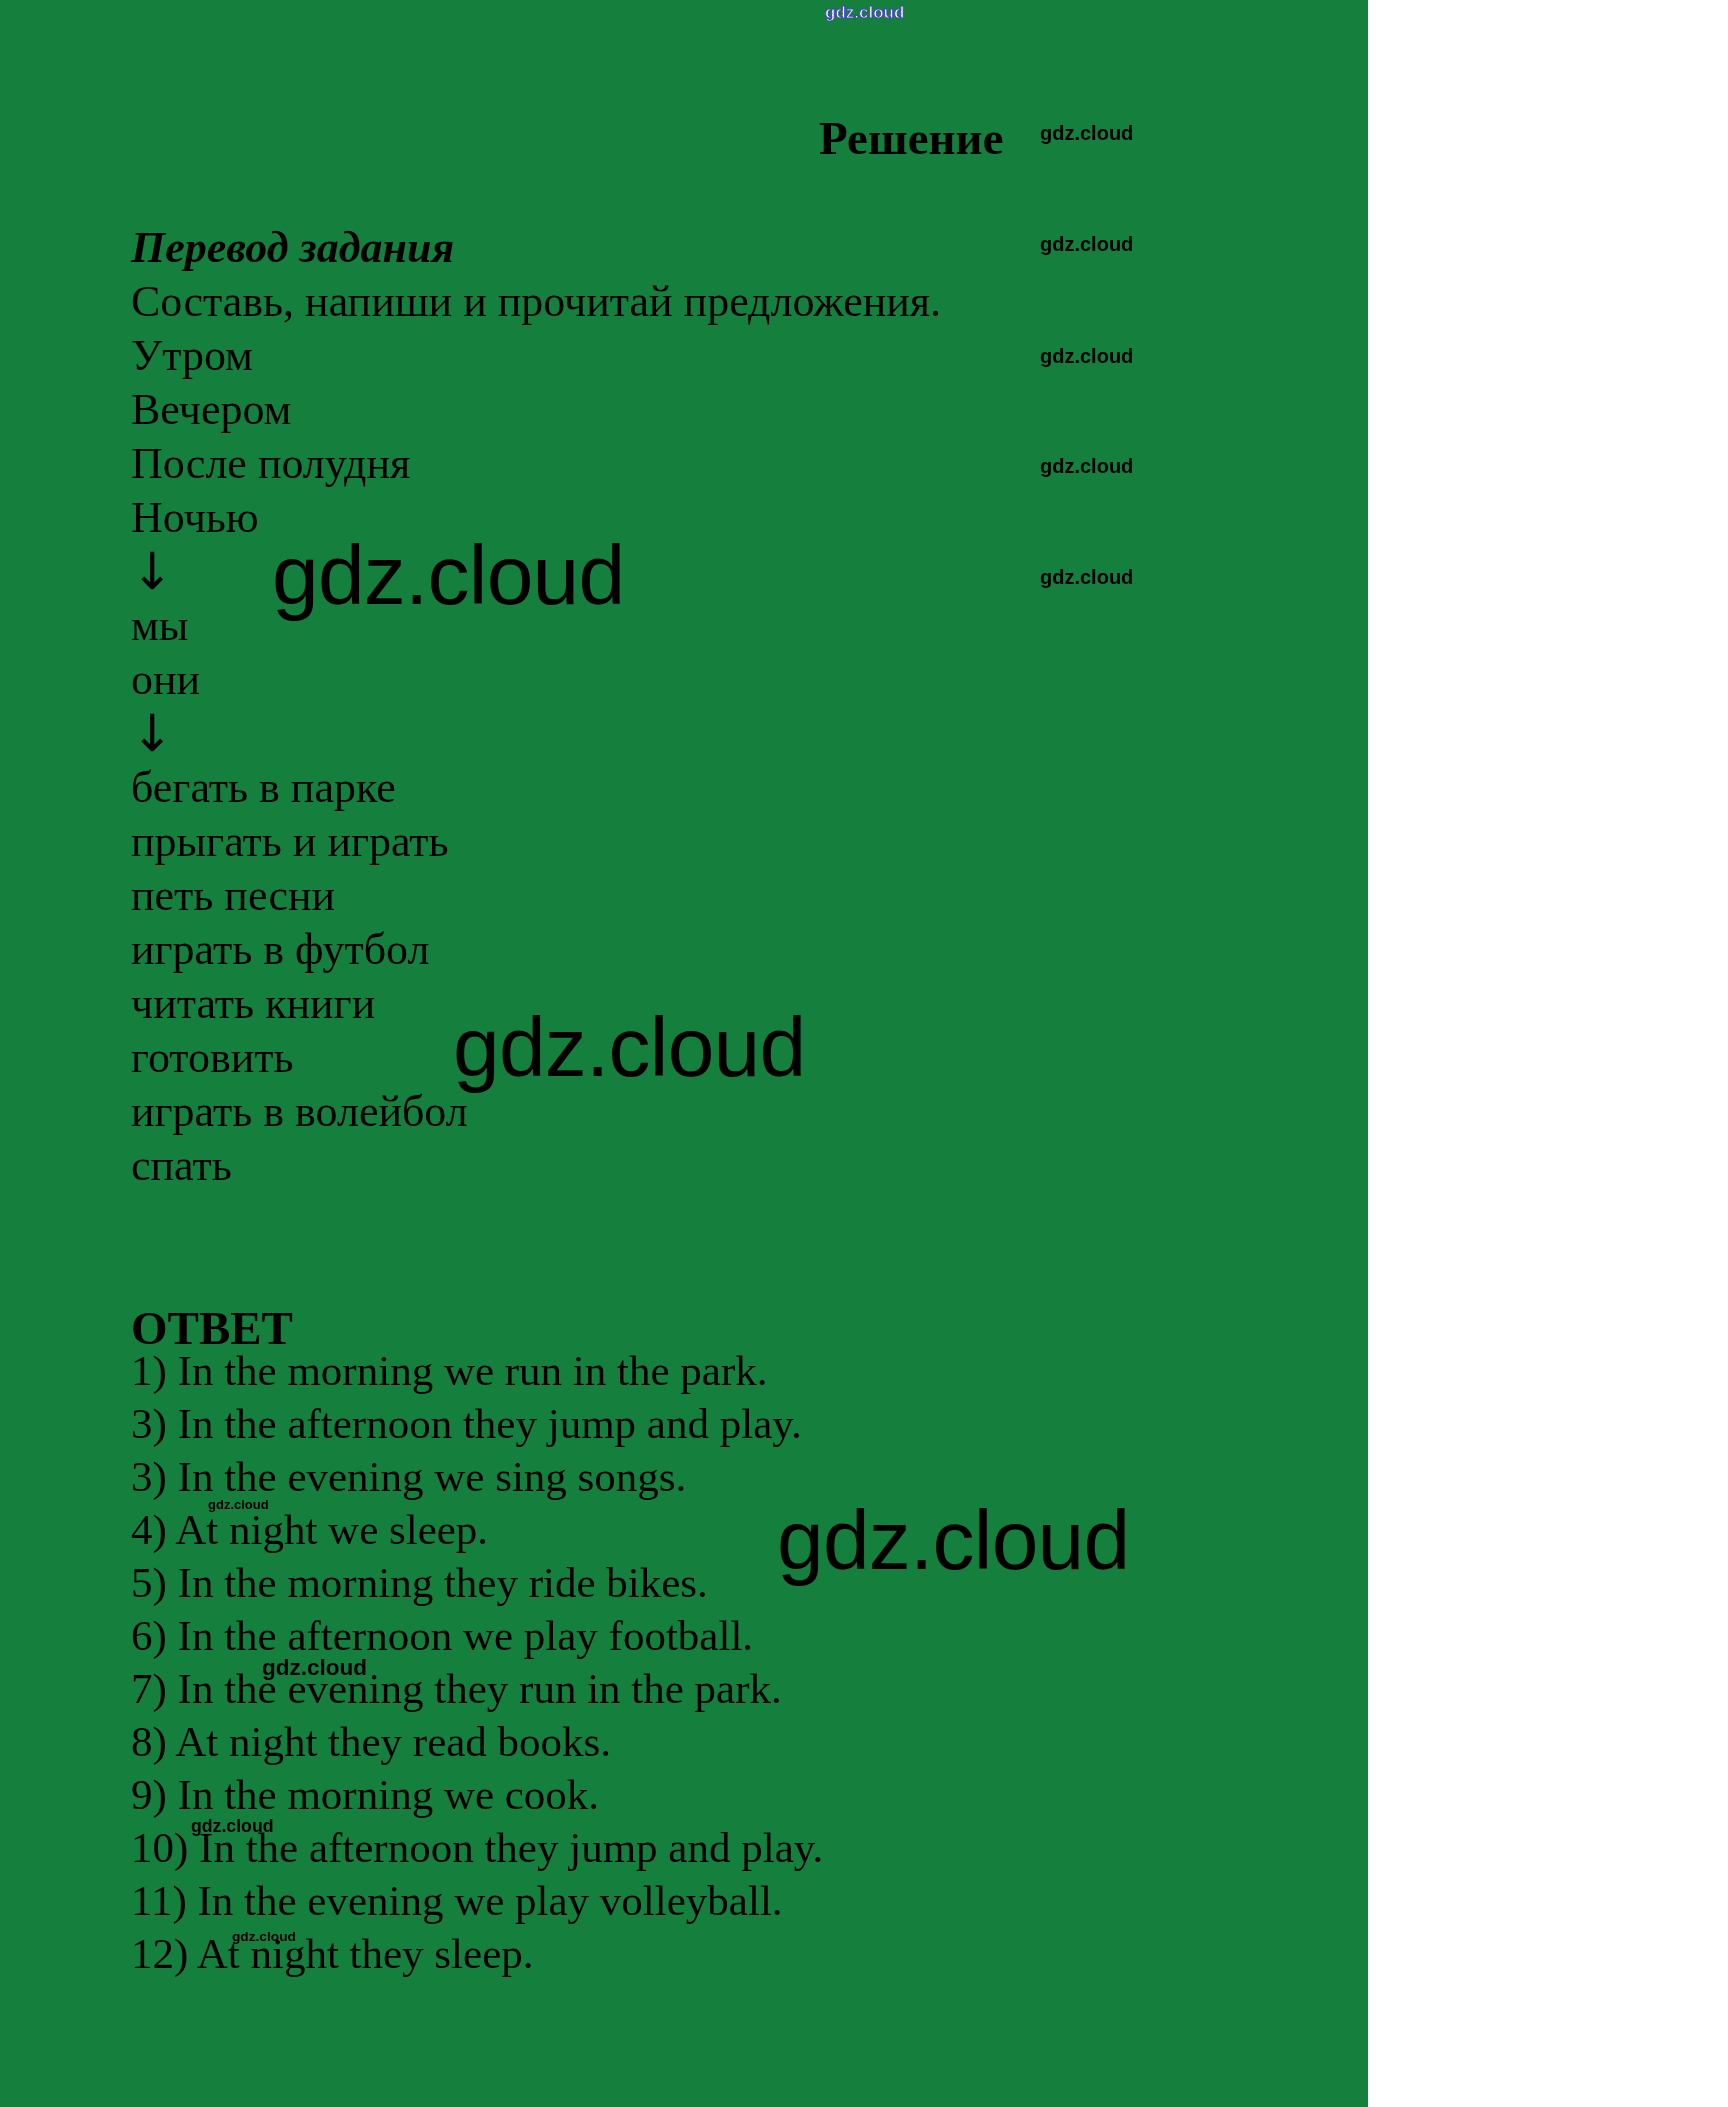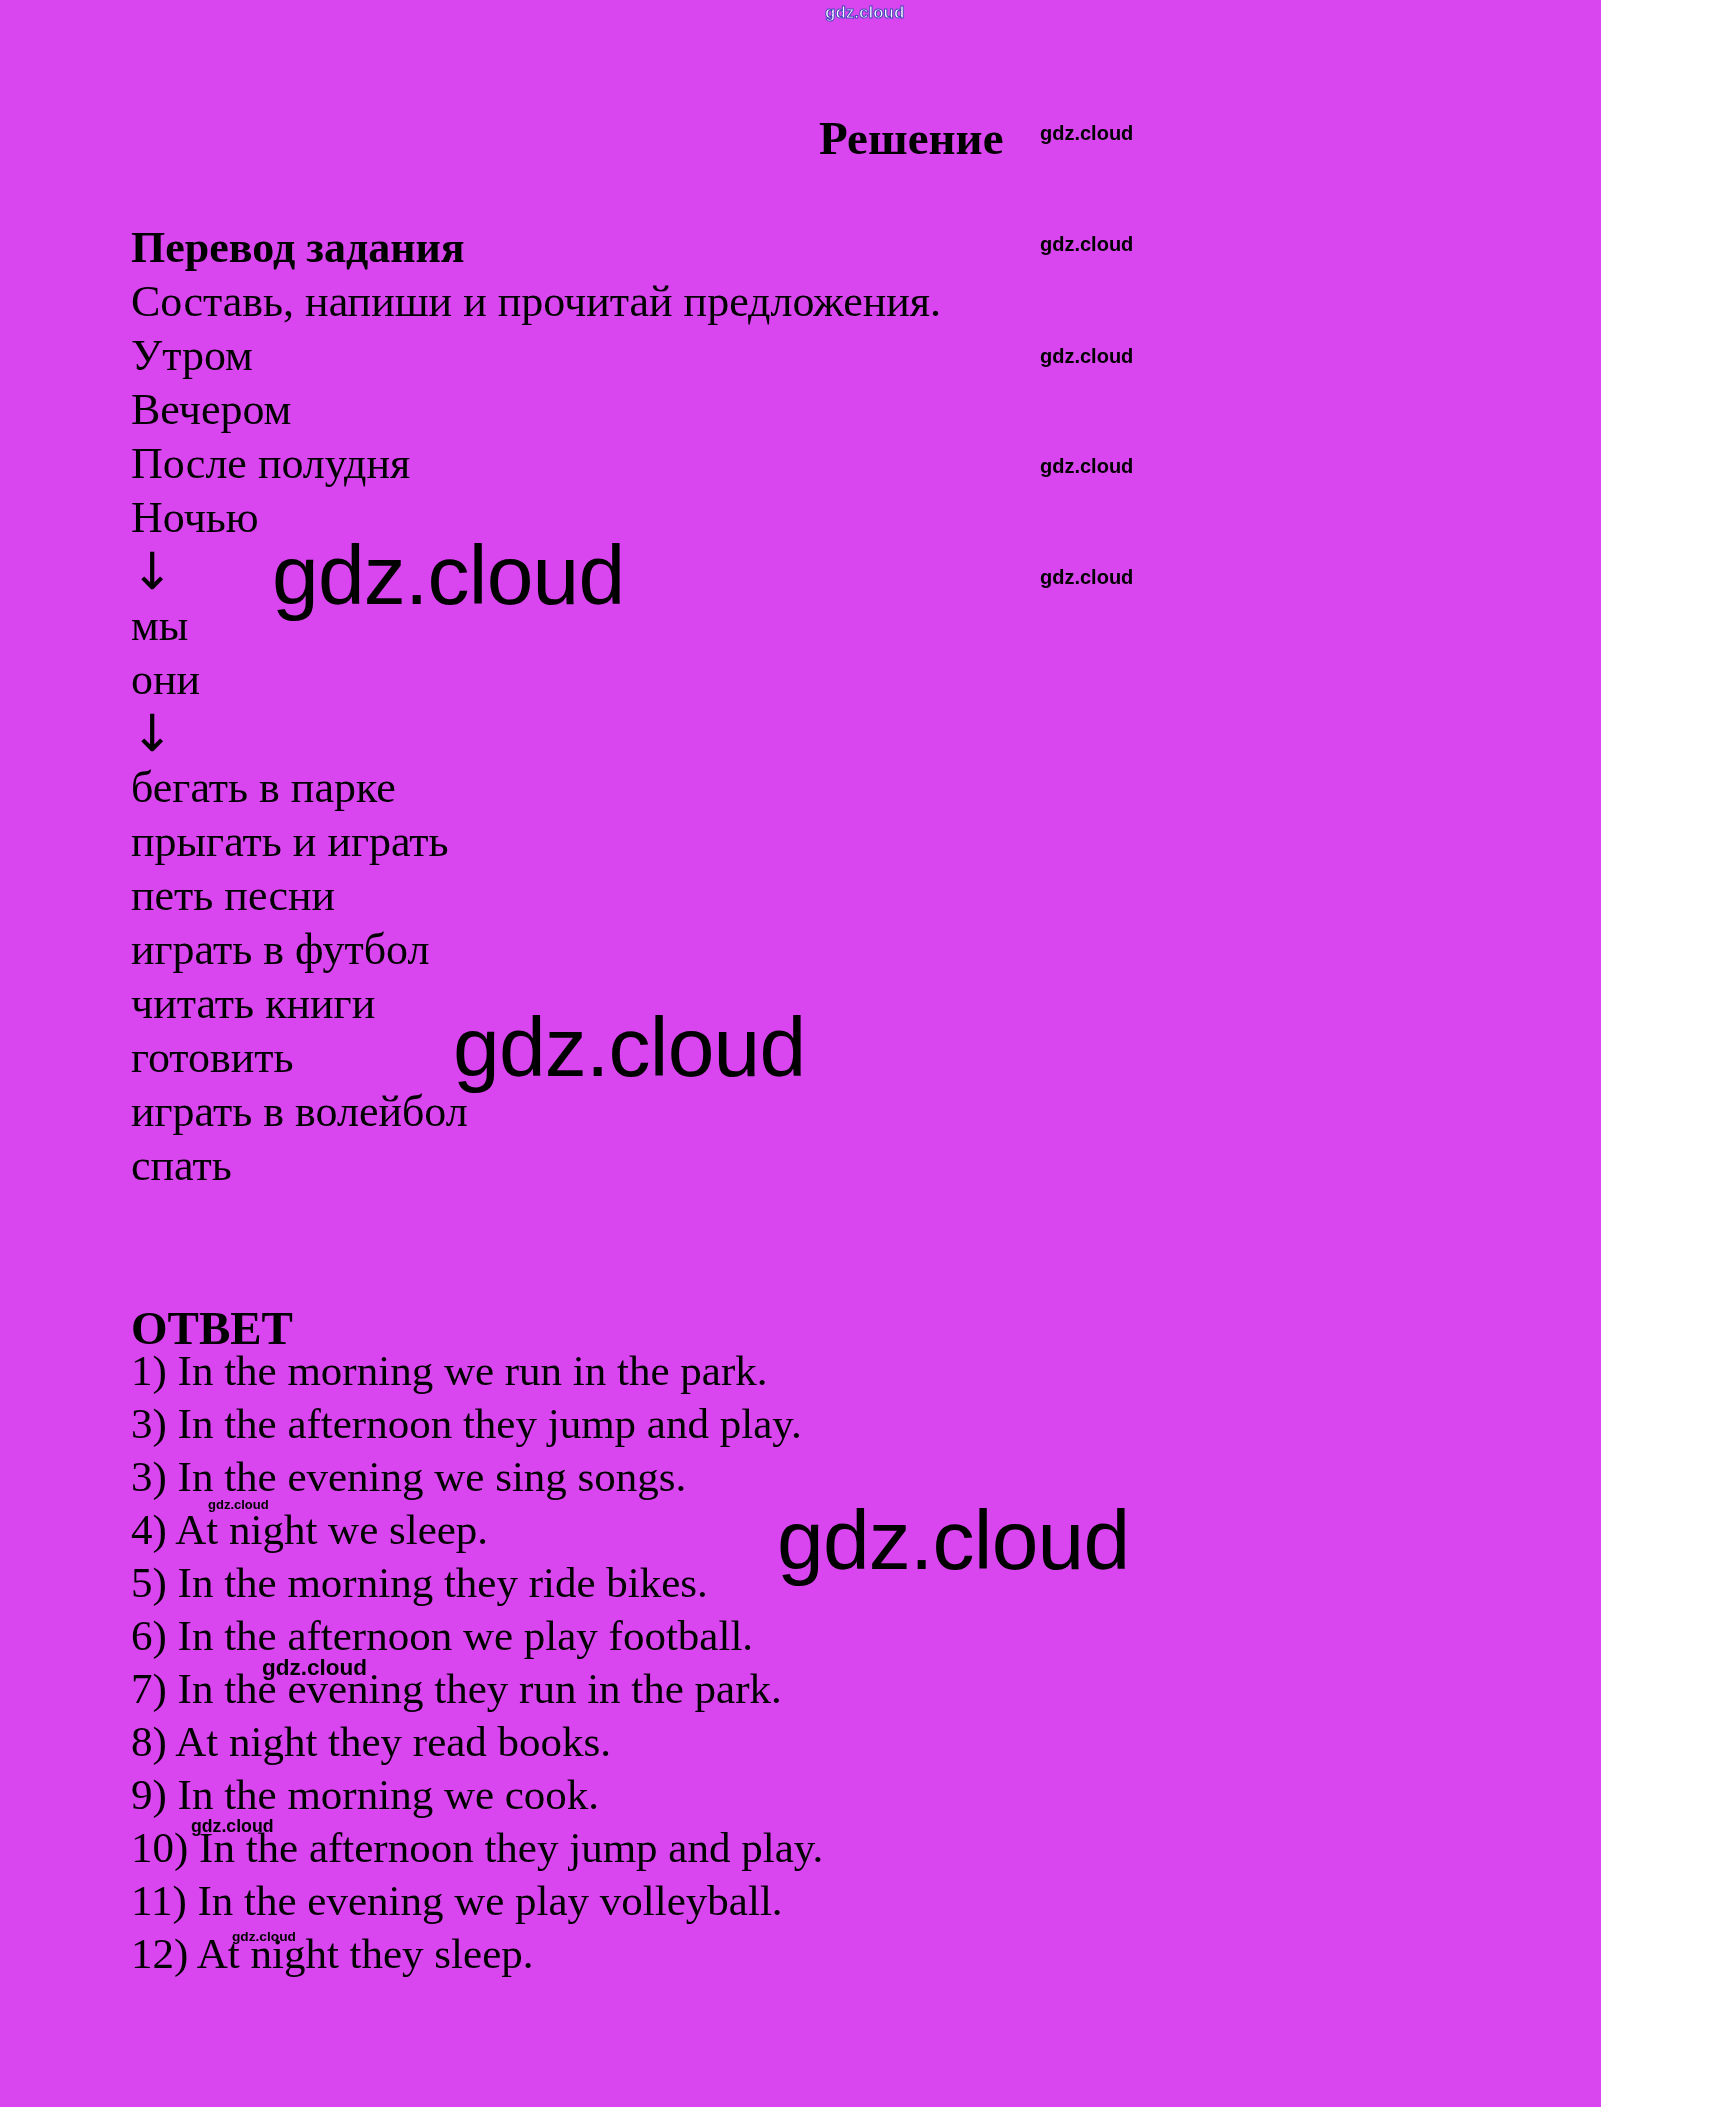--- a/index.html
+++ b/index.html
@@ -1,20 +1,20 @@
 <!DOCTYPE html>
 <html style="font-size:13px"><head>
 <meta charset="utf-8">
 <style>
   html, body { margin: 0; padding: 0; background: #ffffff; }
   .page {
     position: relative;
-    width: 1601px;
+    width: 1368px;
     height: 2108px;
-    background: #d946ef;
+    background: #15803d;
     color: #000;
     font-family: "Liberation Serif", "DejaVu Serif", serif;
     overflow: hidden;
   }
 
   
   .wm {
     position: absolute;
     font-family: "Liberation Sans", "DejaVu Sans", sans-serif;
     white-space: nowrap;
@@ -38,21 +38,21 @@
     font-size: 47px; line-height: 1; font-weight: bold;
   }
 
   
   .task {
     position: absolute;
     left: 131px; top: 221px;
     font-size: 44px;
     line-height: 54px;
   }
-  .task-heading { font-weight: bold; }
+  .task-heading { font-weight: bold; font-style: italic; }
   .task-line { min-height: 54px; }
   .task-line.arrow-line {
     font-size: 51px;
     font-family: "DejaVu Sans", sans-serif;
     line-height: 54px;
   }
 
   
   .answers-heading {
     position: absolute;

